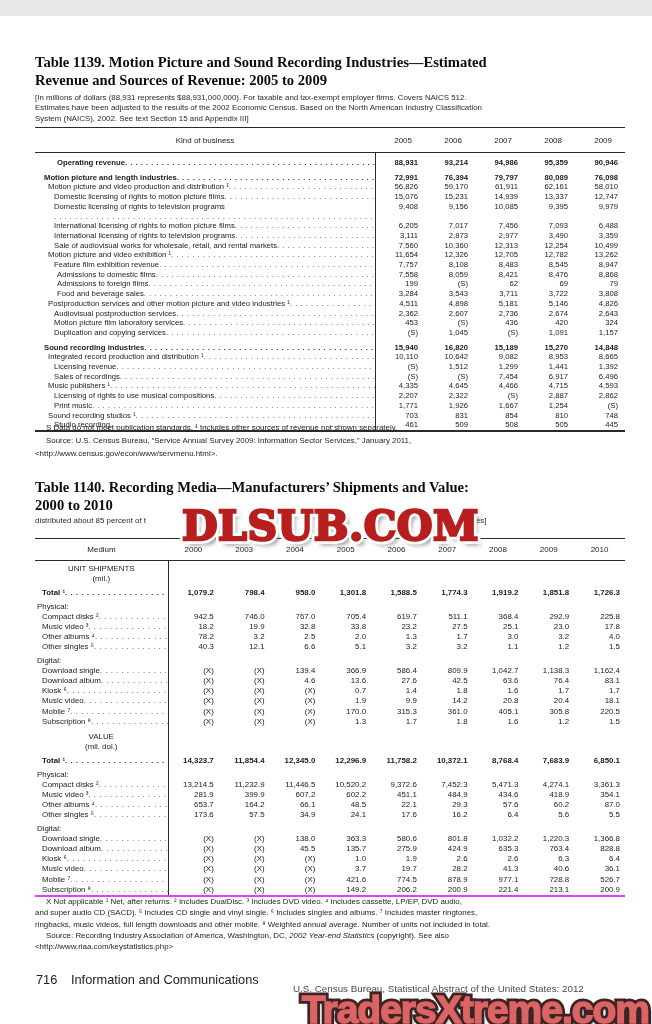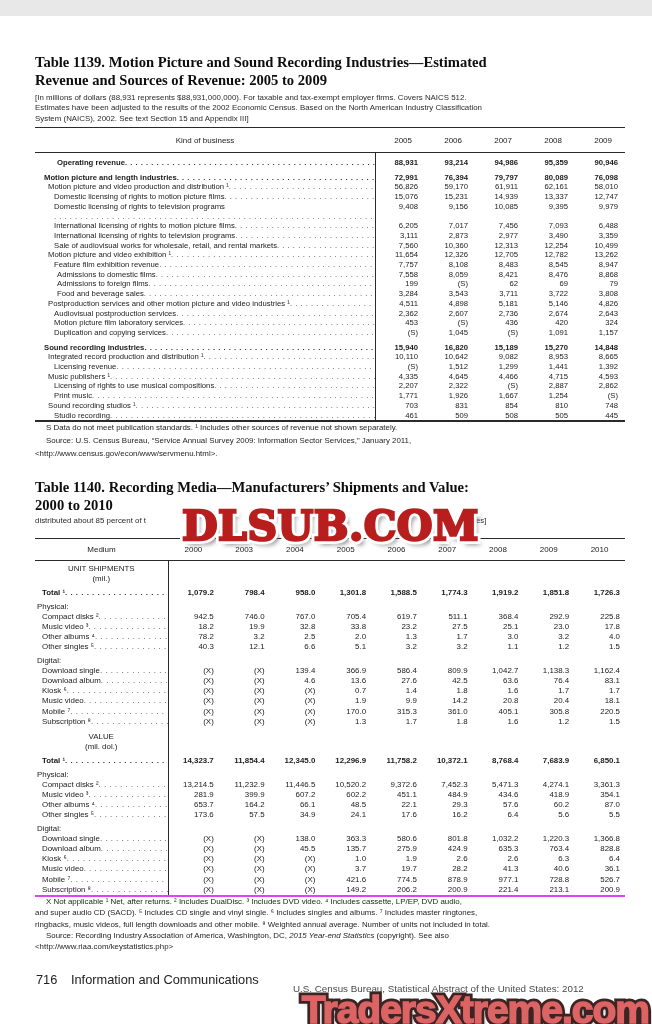--- a/index.html
+++ b/index.html
@@ -364,20 +364,33 @@
             </div>
           </td>
           <td class="val first">(S)</td>
           <td class="val">1,512</td>
           <td class="val">1,299</td>
           <td class="val">1,441</td>
           <td class="val">1,392</td>
         </tr>
         <tr>
           <td class="lbl">
+            <div class="lblflex" style="padding-left: 19px;">
+              <span class="lbl-text">Sales of recordings</span>
+              <span class="dots"></span>
+            </div>
+          </td>
+          <td class="val first">(S)</td>
+          <td class="val">(S)</td>
+          <td class="val">7,454</td>
+          <td class="val">6,917</td>
+          <td class="val">6,496</td>
+        </tr>
+        <tr>
+          <td class="lbl">
             <div class="lblflex" style="padding-left: 13px;">
               <span class="lbl-text">Music publishers ¹</span>
               <span class="dots"></span>
             </div>
           </td>
           <td class="val first">4,335</td>
           <td class="val">4,645</td>
           <td class="val">4,466</td>
           <td class="val">4,715</td>
           <td class="val">4,593</td>
@@ -942,21 +955,21 @@
           <td class="val">213.1</td>
           <td class="val">200.9</td>
         </tr>
       </tbody>
   </table>
 
   <div class="footblock fb1140" style="top:880px;">
     <div class="ind">X Not applicable ¹ Net, after returns. ² Includes DualDisc. ³ Includes DVD video. ⁴ Includes cassette, LP/EP, DVD audio,</div>
     <div>and super audio CD (SACD). ⁵ Includes CD single and vinyl single. ⁶ Includes singles and albums. ⁷ Includes master ringtones,</div>
     <div>ringbacks, music videos, full length downloads and other mobile. ⁸ Weighted annual average. Number of units not included in total.</div>
-    <div class="ind"><span>Source: Recording Industry Association of America, Washington, DC, </span><i>2015 Year-end Statistics</i><span> (copyright). See also</span></div>
+    <div class="ind"><span>Source: Recording Industry Association of America, Washington, DC, </span><i>2002 Year-end Statistics</i><span> (copyright). See also</span></div>
     <div>&lt;http://www.riaa.com/keystatistics.php&gt;</div>
   </div>
 
   <div class="wm wm-mid">
     <span class="wm-stroke">DLSUB.COM</span>
     <span class="wm-fill">DLSUB.COM</span>
   </div>
 
   <div class="page-footer">
     <span class="pgnum">716</span>

